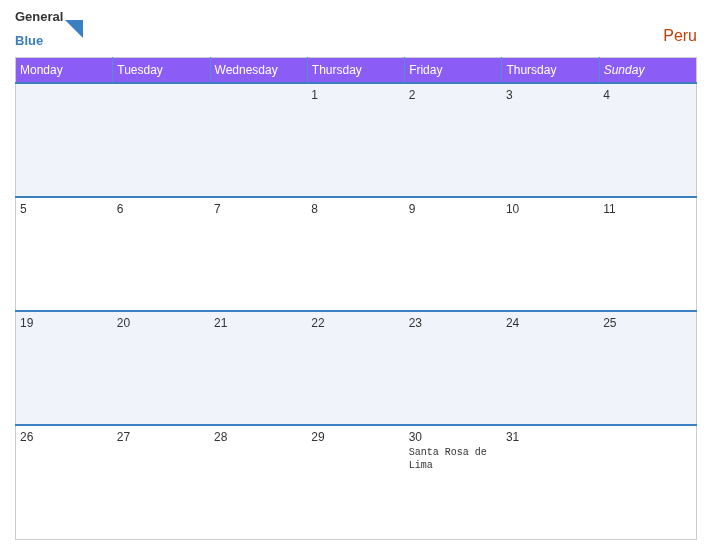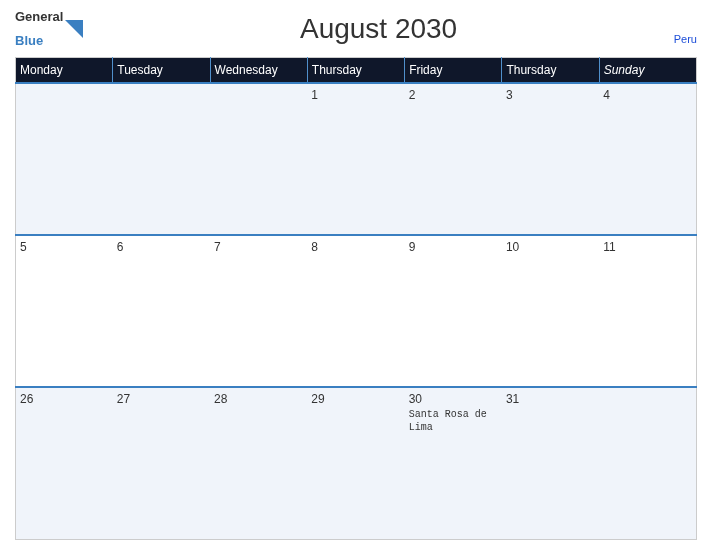--- a/index.html
+++ b/index.html
@@ -43,34 +43,34 @@
       margin-left: 2px;
     }
     .title {
       font-size: 28px;
       color: #333;
       font-weight: normal;
       text-align: center;
       flex: 1;
     }
     .country {
-      font-size: 11px;
-      color: #1d4ed8;
+      font-size: 16px;
+      color: #c2410c;
       align-self: flex-end;
       padding-bottom: 4px;
     }
     .calendar {
       flex: 1;
       border: 1px solid #ccc;
       border-collapse: collapse;
       width: 100%;
       table-layout: fixed;
     }
     .calendar thead tr {
-      background-color: #0f172a;
+      background-color: #8b5cf6;
       color: white;
       border-radius: 6px;
     }
     .calendar thead th {
       padding: 5px 4px;
       font-size: 12px;
       font-weight: normal;
       text-align: left;
       border-right: 1px solid #5090cc;
     }
@@ -118,21 +118,20 @@
   <div class="header">
     <div class="logo">
       <div class="logo-text">
         <span class="logo-general">General</span>
         <span class="logo-blue">Blue</span>
       </div>
       <svg class="logo-icon" viewBox="0 0 18 18">
         <polygon points="0,0 18,0 18,18" fill="#3a7fc1"></polygon>
       </svg>
     </div>
-    <div class="title">August 2030</div>
     <div class="country">Peru</div>
   </div>
 
   <table class="calendar">
     <thead>
       <tr>
         <th>Monday</th>
         <th>Tuesday</th>
         <th>Wednesday</th>
         <th>Thursday</th>
@@ -177,20 +176,43 @@
           </td>
           <td>
             <div class="cell-day">10</div>
           </td>
           <td>
             <div class="cell-day">11</div>
           </td>
         </tr>
         <tr>
           <td>
+            <div class="cell-day">19</div>
+          </td>
+          <td>
+            <div class="cell-day">20</div>
+          </td>
+          <td>
+            <div class="cell-day">21</div>
+          </td>
+          <td>
+            <div class="cell-day">22</div>
+          </td>
+          <td>
+            <div class="cell-day">23</div>
+          </td>
+          <td>
+            <div class="cell-day">24</div>
+          </td>
+          <td>
+            <div class="cell-day">25</div>
+          </td>
+        </tr>
+        <tr>
+          <td>
             <div class="cell-day">26</div>
           </td>
           <td>
             <div class="cell-day">27</div>
           </td>
           <td>
             <div class="cell-day">28</div>
           </td>
           <td>
             <div class="cell-day">29</div>

